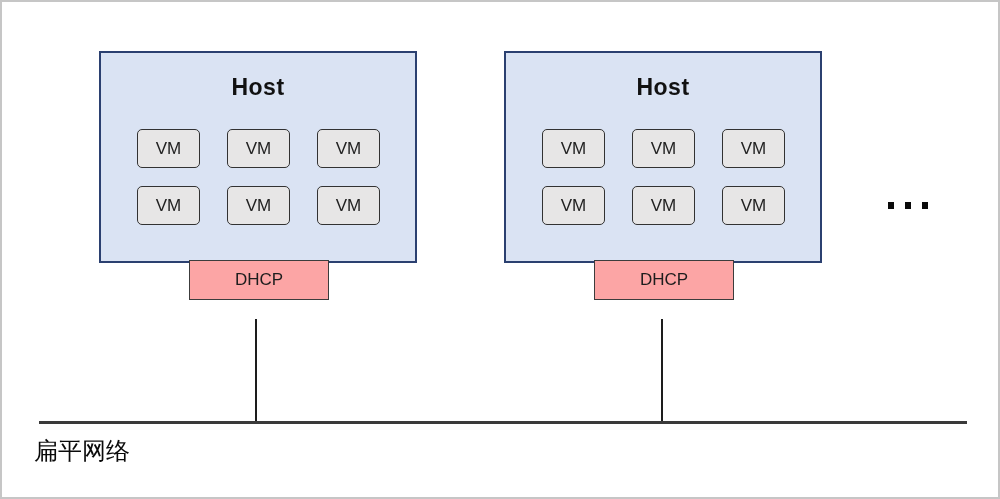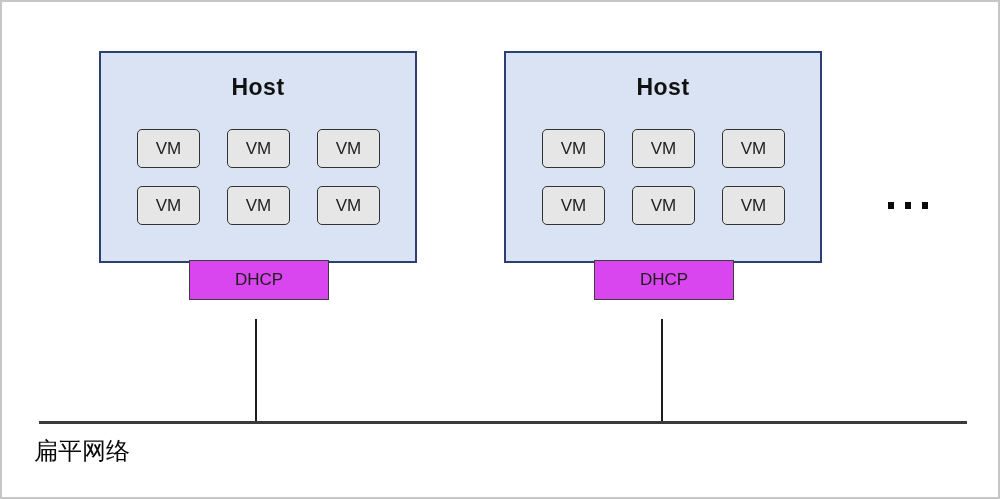--- a/index.html
+++ b/index.html
@@ -62,21 +62,21 @@
     font-size: 17px;
     color: #222222;
   }
   .dhcp {
     position: absolute;
     top: 207px;
     left: 88px;
     width: 140px;
     height: 40px;
     box-sizing: border-box;
-    background: #d946ef;
+    background: #fca5a5;
     border: 1.5px solid #3c3c3c;
     display: flex;
     align-items: center;
     justify-content: center;
     font-size: 17px;
     color: #1d1d1d;
   }
   .connector {
     position: absolute;
     top: 317px;

